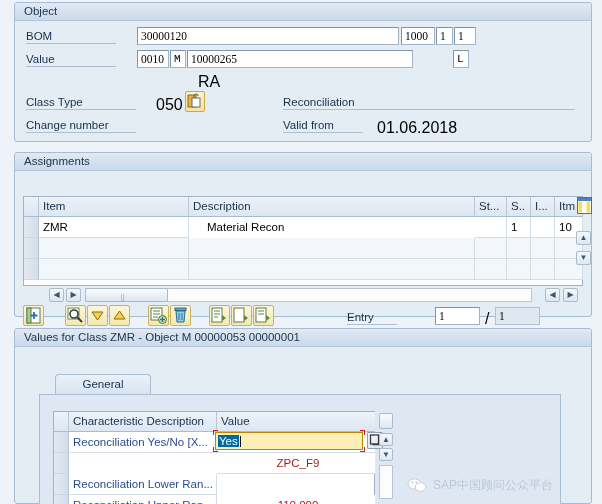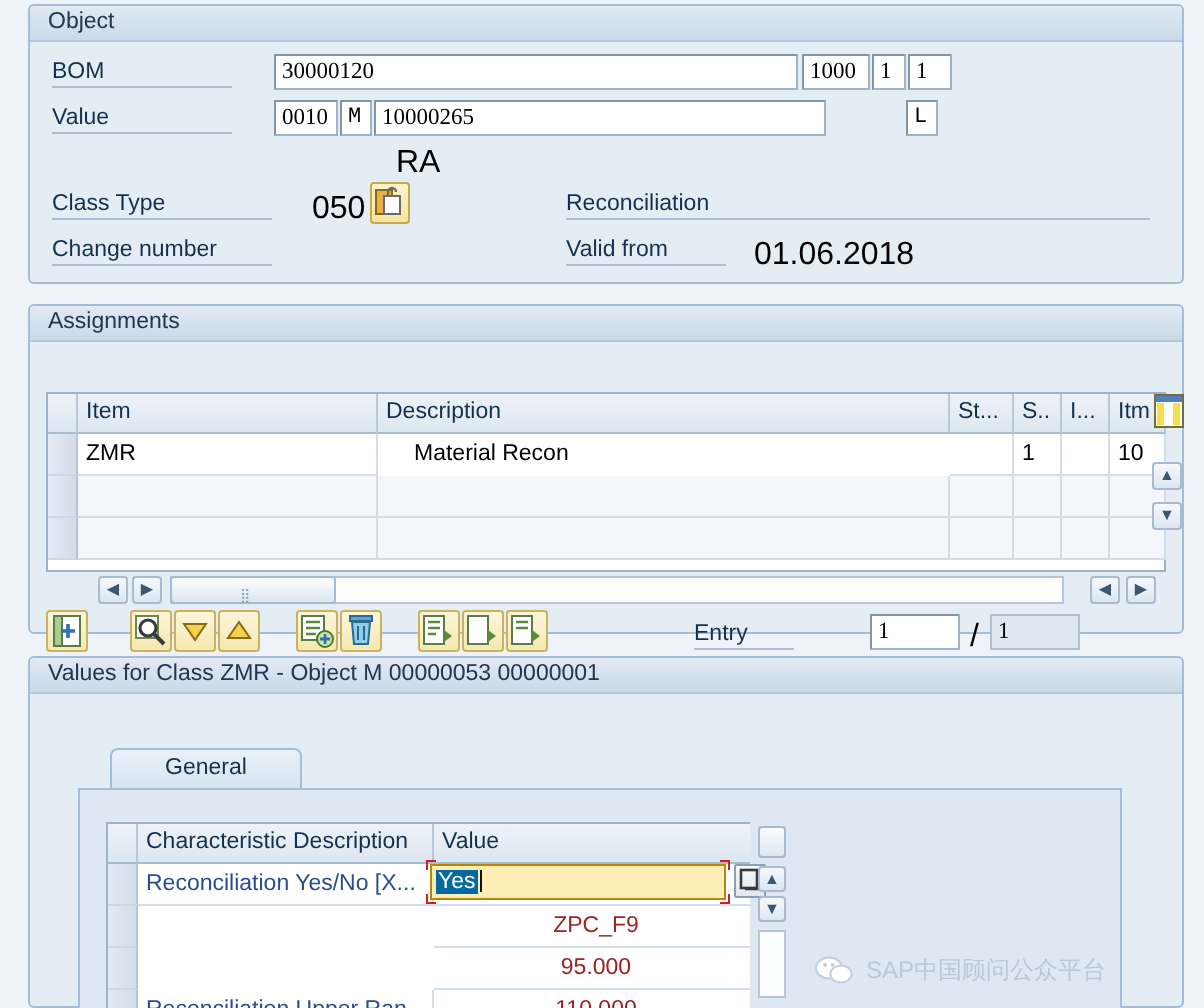--- a/index.html
+++ b/index.html
@@ -335,21 +335,21 @@
         <div class="th" style="left:15px;top:0;width:148px;">Characteristic Description</div>
 
         <div class="rowsel" style="left:0;top:20px;width:15px;height:21px;"></div>
         <div class="td cell-desc" style="left:15px;top:20px;width:148px;height:21px;line-height:20px;">Reconciliation Yes/No [X...</div>
         <div class="td" style="left:163px;top:20px;width:158px;height:21px;border-right:none;"></div>
 
         <div class="rowsel" style="left:0;top:41px;width:15px;height:21px;"></div>
         <div class="td cell-val" style="left:163px;top:41px;width:158px;height:21px;line-height:20px;border-right:none;">ZPC_F9</div>
 
         <div class="rowsel" style="left:0;top:62px;width:15px;height:21px;"></div>
-        <div class="td cell-val" style="left:163px;top:62px;width:158px;height:21px;line-height:20px;border-right:none;">95.000</div>
+        <div class="td cell-desc" style="left:15px;top:62px;width:148px;height:21px;line-height:20px;">Reconciliation Lower Ran...</div>
 
         <div class="rowsel" style="left:0;top:83px;width:15px;height:21px;"></div>
         <div class="td cell-desc" style="left:15px;top:83px;width:148px;height:21px;line-height:20px;">Reconciliation Upper Ran...</div>
         <div class="td cell-val" style="left:163px;top:83px;width:158px;height:21px;line-height:20px;border-right:none;">110.000</div>
 
       </div>
 
       <div class="valueinp" style="left:200px;top:85px;width:148px;">
         <span class="selhl">Yes</span><span class="caret"></span>
       </div>

